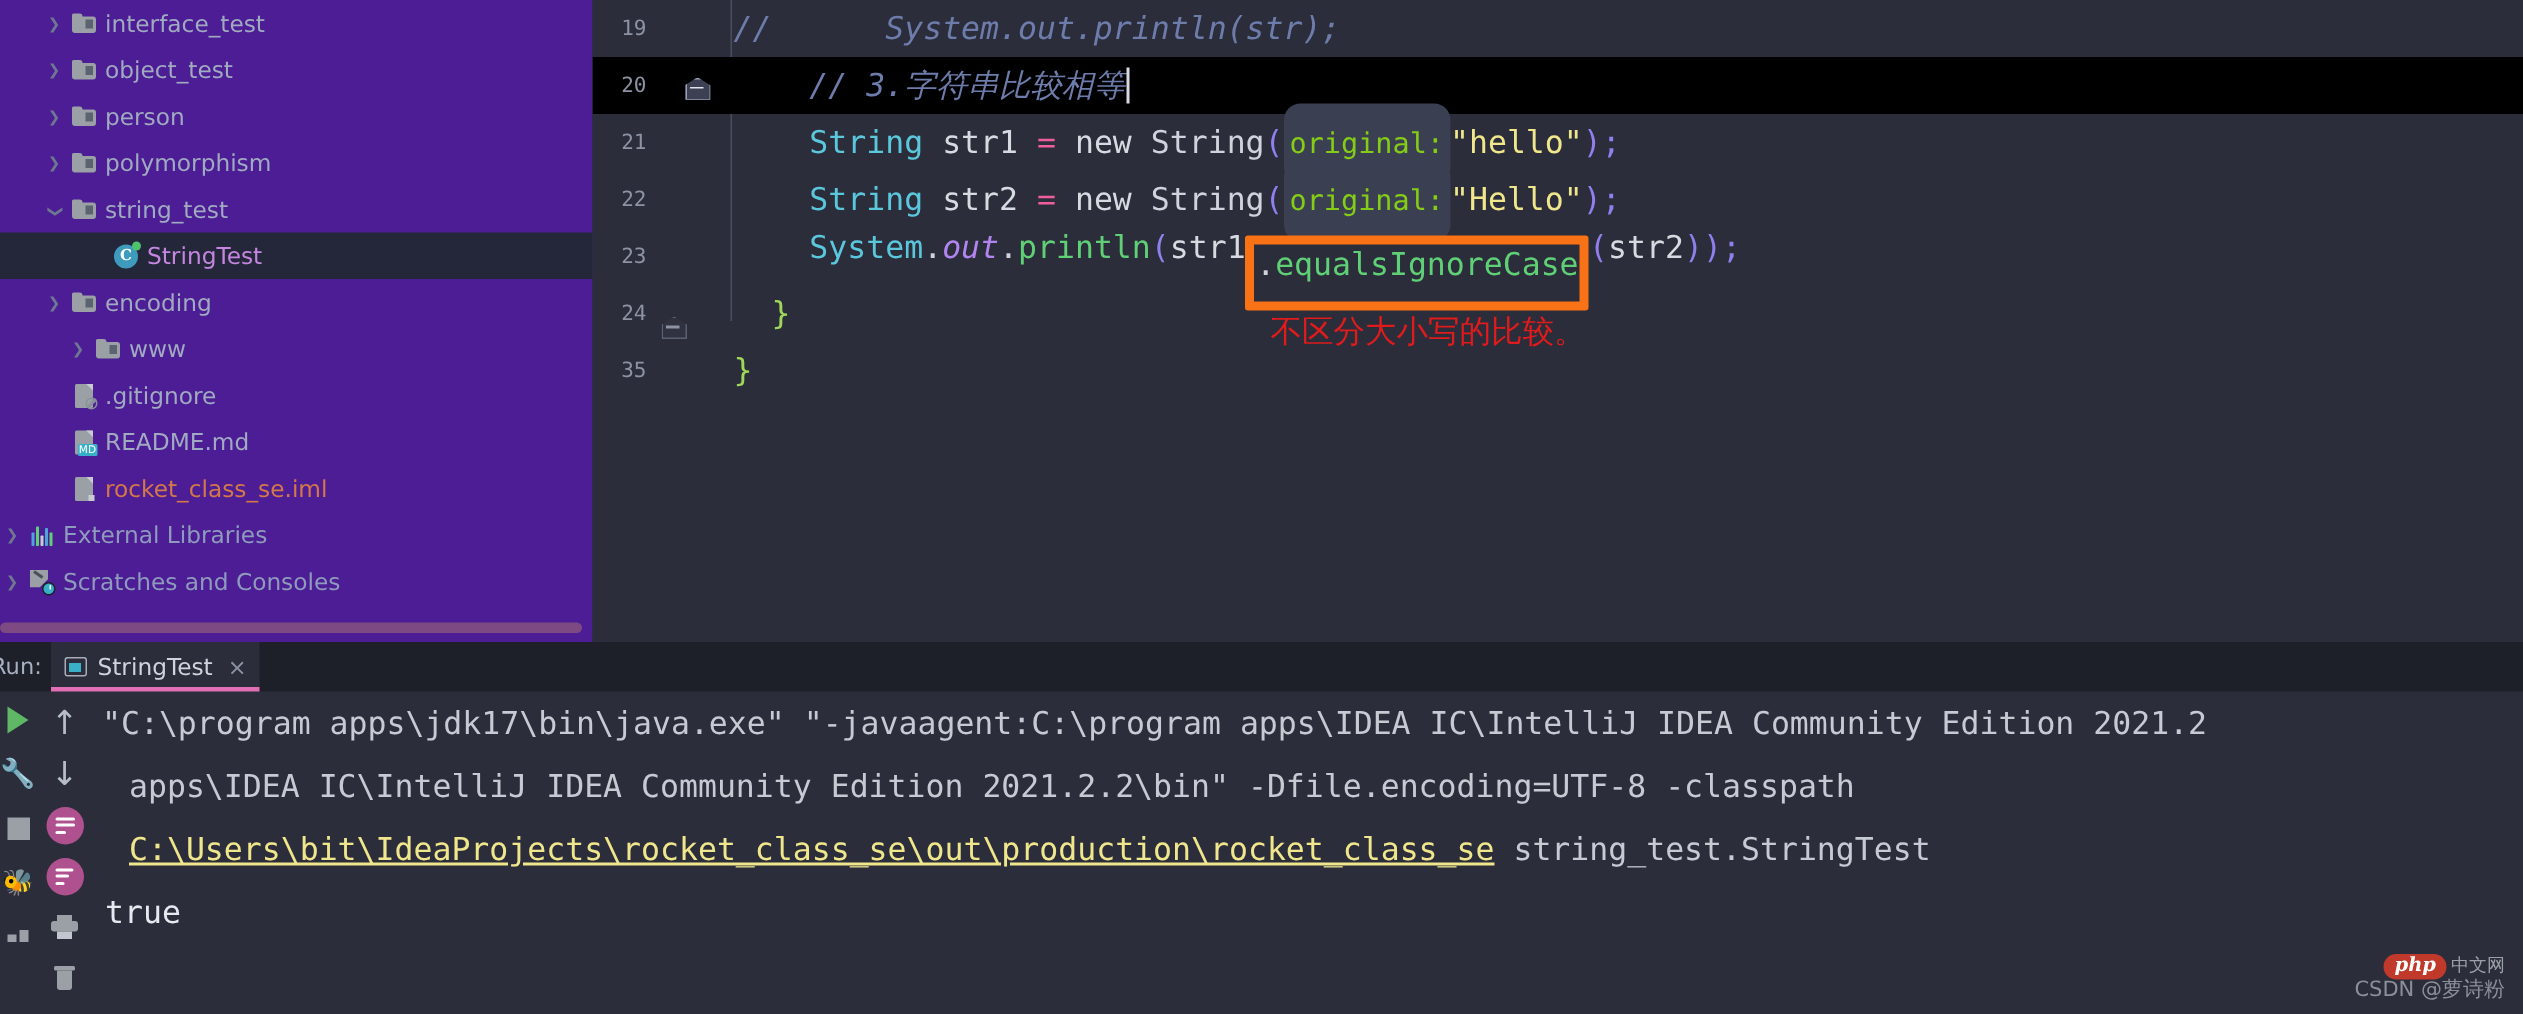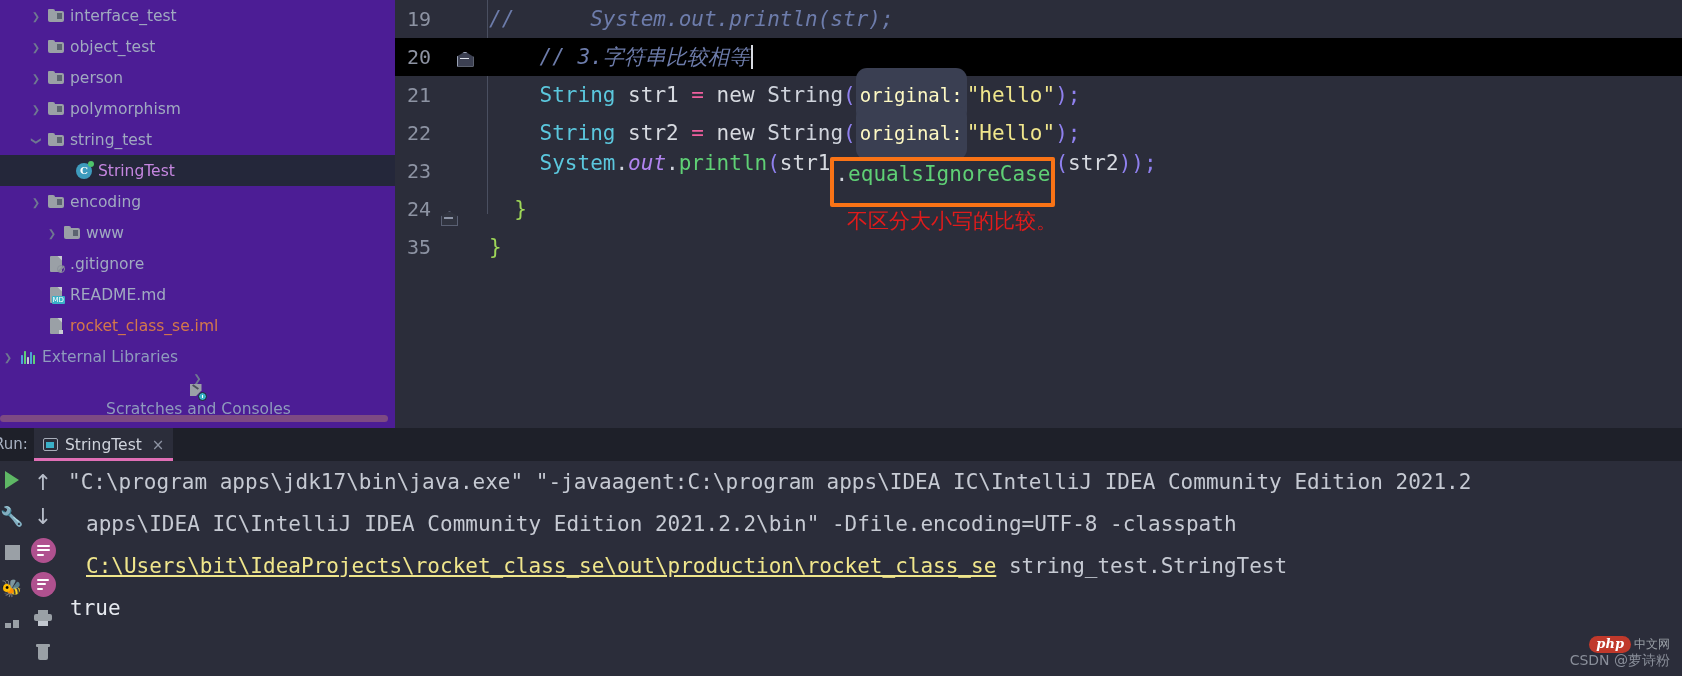--- a/index.html
+++ b/index.html
@@ -114,21 +114,21 @@
     background: #2b2d3a; overflow: hidden;
   }
   .ed-line {
     position: relative; height: 38px; display: flex; align-items: center;
     font-family: "DejaVu Sans Mono", monospace; font-size: 21px;
     white-space: pre;
   }
   .ed-line.current { background: #000000; }
   .lineno {
     width: 46px; min-width: 46px; text-align: right; padding-right: 10px;
-    color: #8d93a3; font-size: 20px; font-family: "DejaVu Sans Mono", monospace;
+    color: #8d93a3; font-size: 14px; font-family: "DejaVu Sans Mono", monospace;
   }
   .gutter {
     width: 46px; min-width: 46px; position: relative;
     display:flex; align-items:center; justify-content:center;
   }
   .codetext { padding-left: 2px; }
   .fold-closed::before {
     content:""; position:absolute; left:0; top:2px; width:15px;height:13px;
     background:#30333f; border:1.6px solid #5a6073;
     clip-path: polygon(50% 0, 100% 35%, 100% 100%, 0 100%, 0 35%);
@@ -159,29 +159,29 @@
   .t-op      { color:#ef5f9e; }
   .t-kw      { color:#d7dae0; }
   .t-field   { color:#b184ef; font-style: italic; }
   .t-method  { color:#5fd075; }
   .t-string  { color:#f0e68c; }
   .t-paren   { color:#8f80ee; }
   .t-brace   { color:#9fd858; }
   .t-semi    { color:#8f80ee; }
   .t-plain   { color:#cfd3dc; }
   .hint {
-    background:#3a3f52; color:#fef9c3; border-radius:11px;
+    background:#3a3f52; color:#84cc16; border-radius:11px;
     padding: 16px 4px; font-size: 19px;
   }
   .caret {
     display:inline-block; width:2px; height:24px; background:#d7dae0;
     vertical-align:-5px; margin-left:1px;
   }
   .redbox {
-    border: 4px solid #f97316; border-radius: 2px;
+    border: 6px solid #f97316; border-radius: 2px;
     padding: 0 1px; display:inline-block;
     position: relative; top: 11px; height: 50px; line-height: 26px;
   }
   #red-note {
     position:absolute; left: 452px; top: 207px;
     color:#e01b1b; font-size: 21px; font-family:"DejaVu Sans", sans-serif;
     white-space: nowrap;
   }
 
   
@@ -403,21 +403,21 @@
             <span class="ic-lib">
               <i style="height:9px;background:#4ea3d8"></i>
               <i style="height:13px;background:#5fd075"></i>
               <i style="height:7px;background:#c6cad3"></i>
               <i style="height:12px;background:#4ea3d8"></i>
               <i style="height:9px;background:#5fd075"></i>
             </span>
           </span>
           <span class="tw-label" style="color: rgb(143, 155, 189);">External Libraries</span>
         </div>
-        <div class="tree-row" style="padding-left: 0px; flex-direction: column;">
+        <div class="tree-row" style="padding-left: 0px;">
           <span class="tw-arrow collapsed"></span>
           <span class="tw-icon">
             <span class="ic-scratch">
               <span class="pg"></span>
               <span class="pen"></span>
               <span class="clk"></span>
             </span>
           </span>
           <span class="tw-label" style="color: rgb(143, 155, 189);">Scratches and Consoles</span>
         </div>

